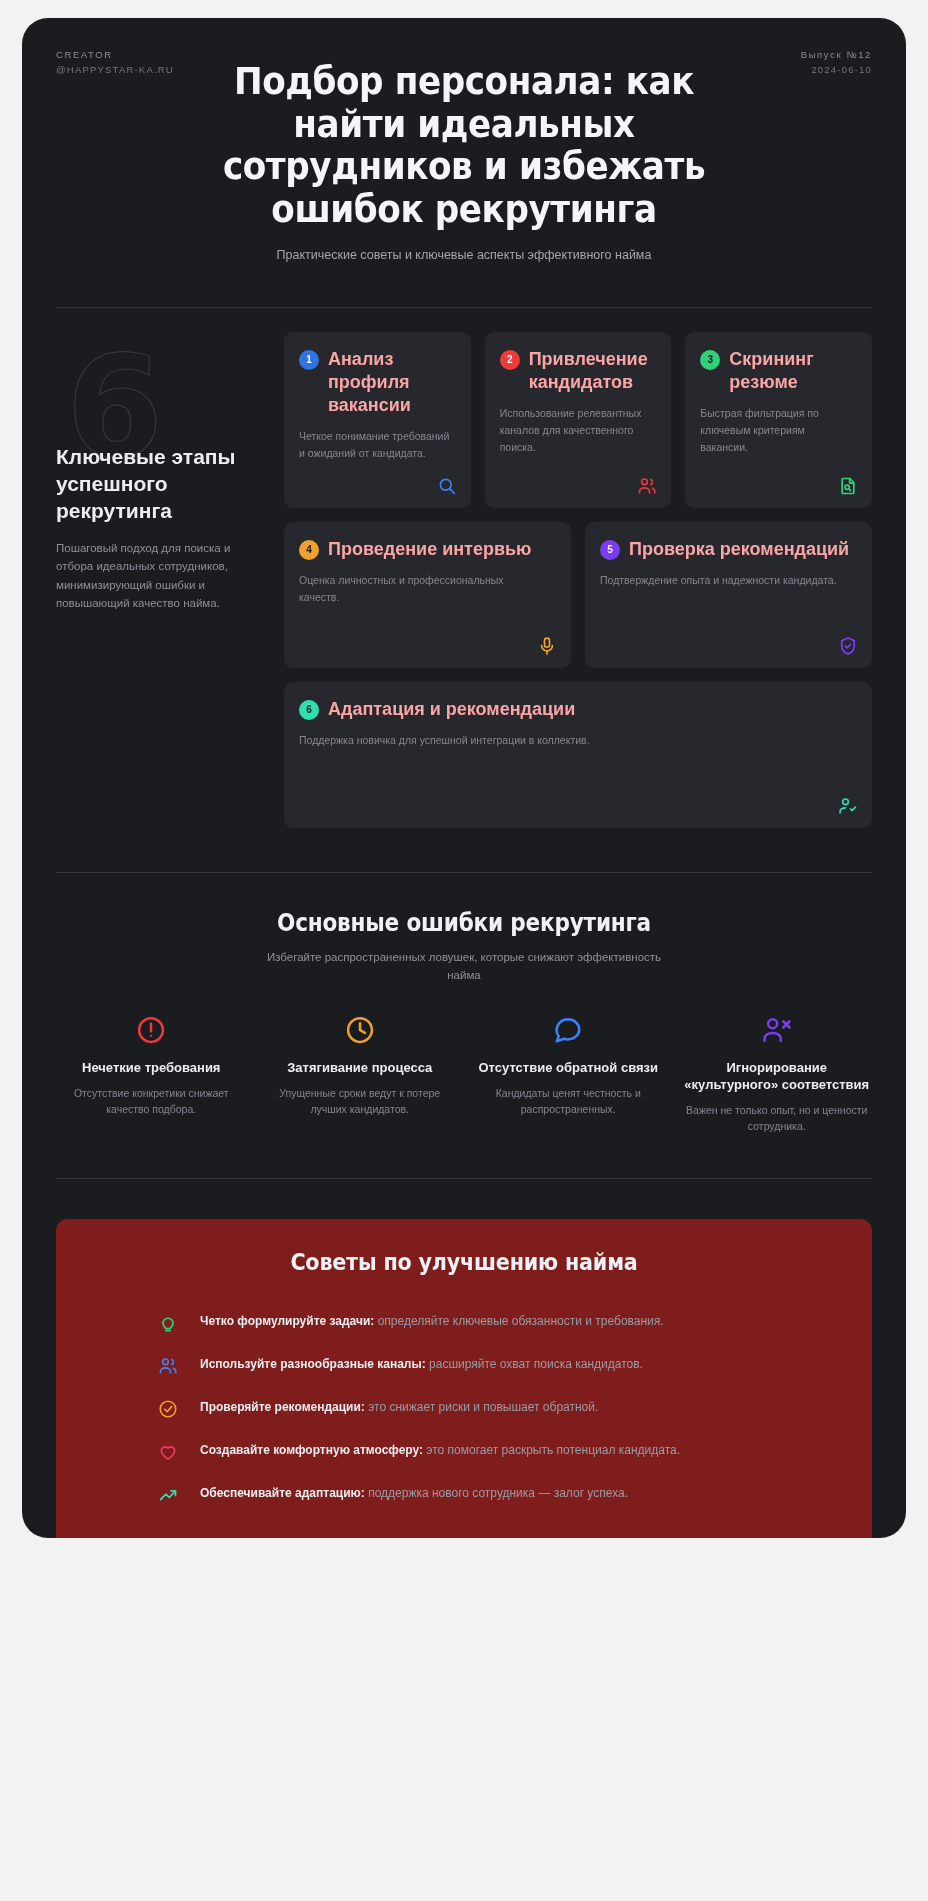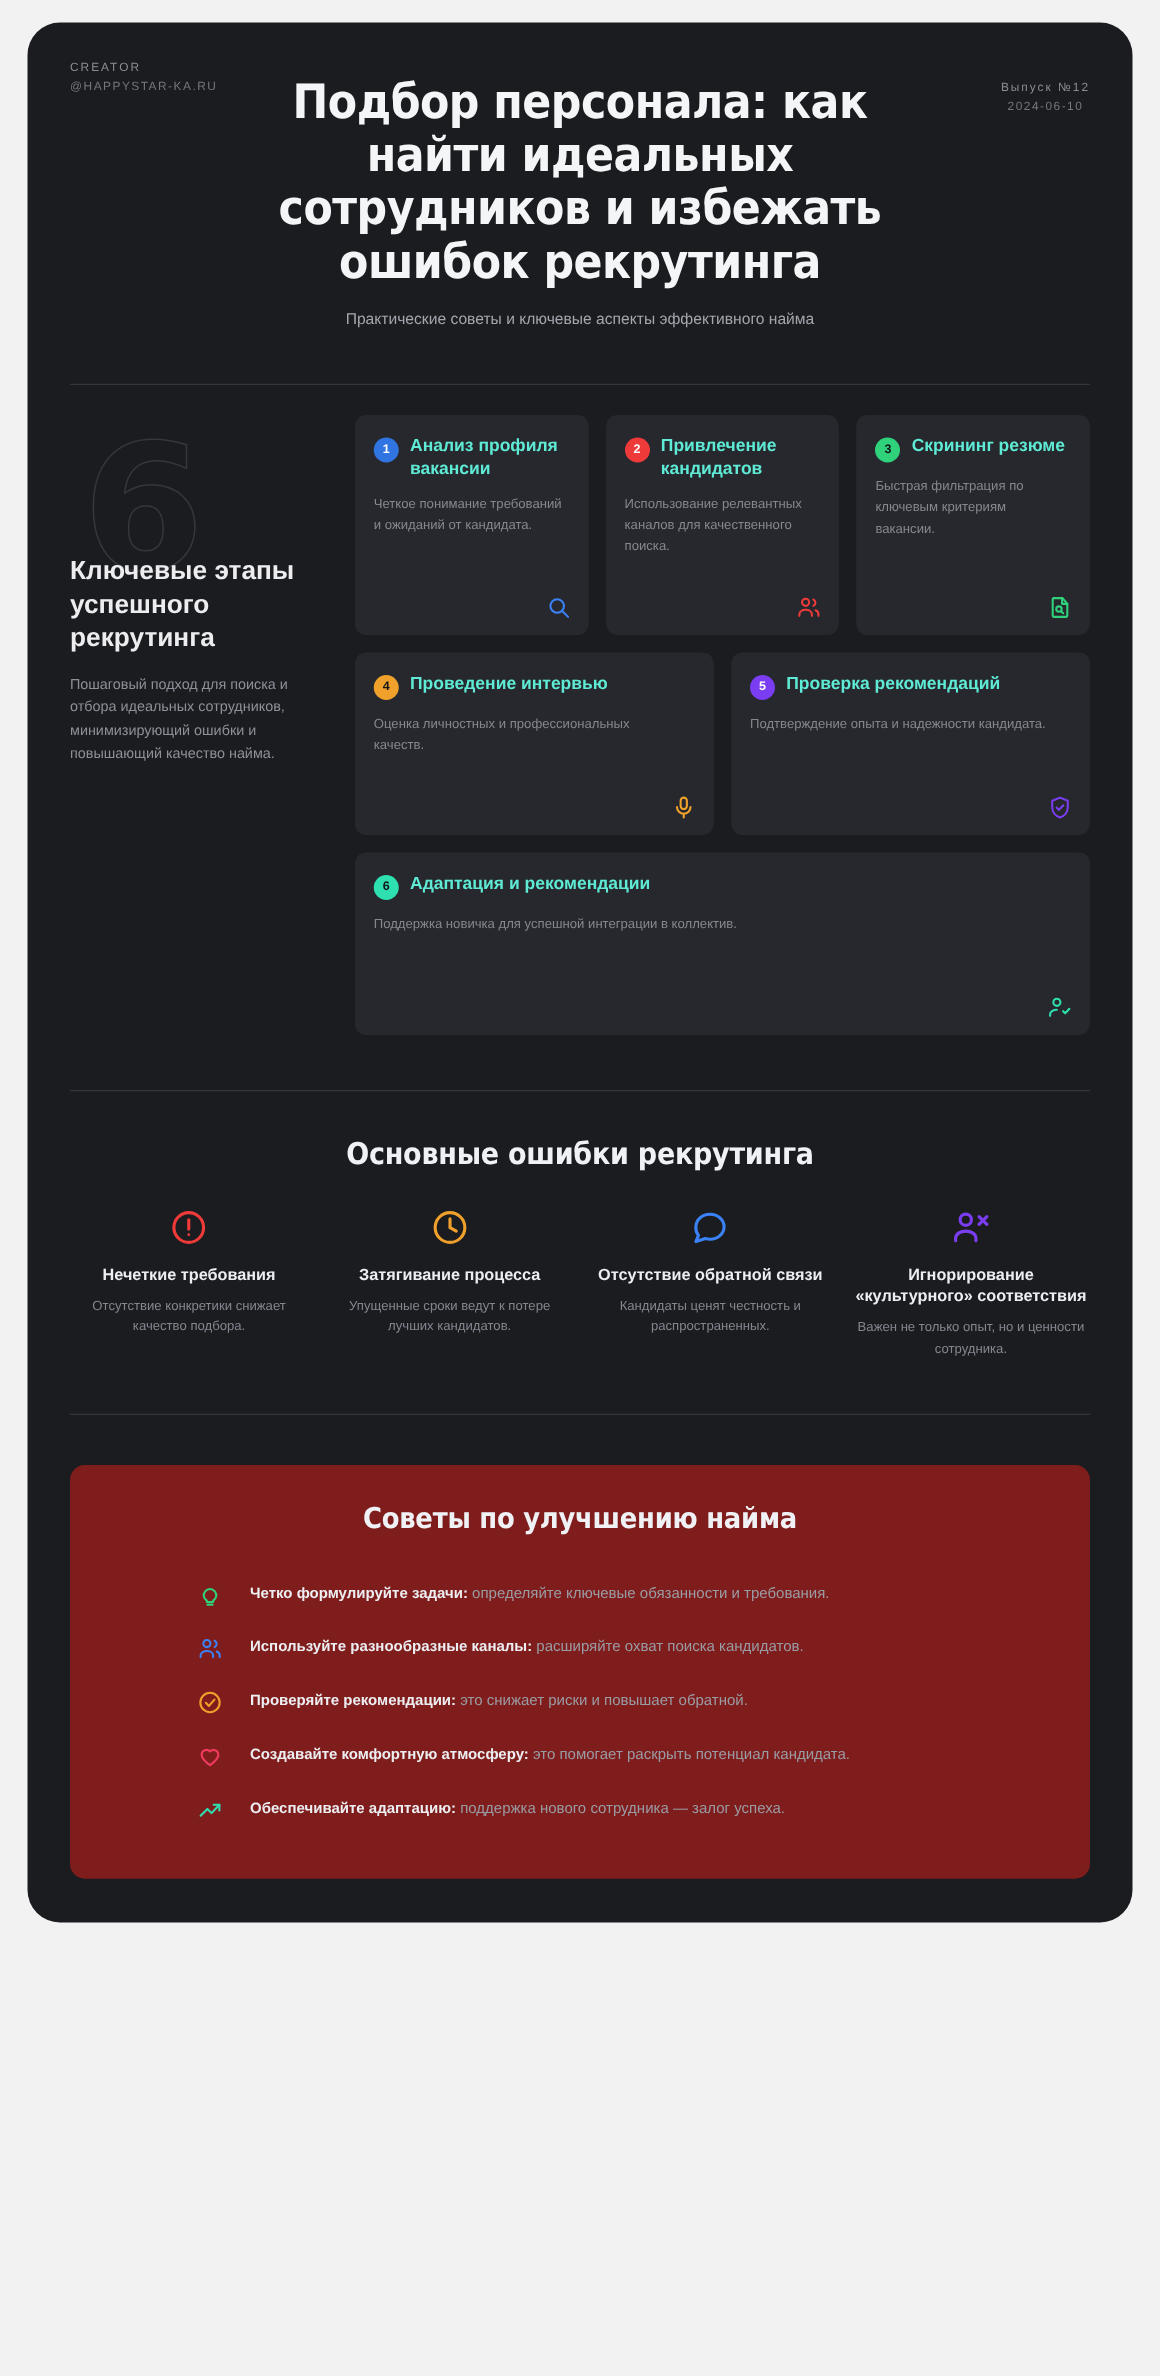--- a/index.html
+++ b/index.html
@@ -25,22 +25,22 @@
   .header {
     position: relative;
     padding-top: 30px;
     padding-bottom: 18px;
   }
   .meta-left {
     position: absolute; left: 34px; top: 30px;
     line-height: 1.55;
   }
   .meta-right {
-    position: absolute; right: 34px; top: 46px;
-    text-align: center;
+    position: absolute; right: 34px; top: 30px;
+    text-align: right;
     line-height: 1.55;
   }
   .meta-label {
     font-size: 9.5px;
     letter-spacing: 1.6px;
     color: #8b8d95;
     font-weight: 400;
   }
   .meta-sub {
     font-size: 9.5px;
@@ -140,24 +140,24 @@
     display: flex;
     align-items: center;
     justify-content: center;
     font-size: 10px;
     font-weight: 700;
     color: #14161a;
     margin-top: 2px;
   }
   .step-badge.light { color: #ffffff; }
   .step-title {
-    font-size: 14px;
+    font-size: 18px;
     font-weight: 700;
     line-height: 1.28;
-    color: #5eead4;
+    color: #fca5a5;
   }
   .step-desc {
     margin-top: 11px;
     font-size: 10.5px;
     line-height: 1.62;
     color: #85878f;
     max-width: 96%;
   }
   .step-icon {
     position: absolute;
@@ -361,20 +361,21 @@
             </svg>
         </div>
       </div>
 
     </div>
   </div>
 
   <div class="divider" style="margin-top:44px"></div>
   <div class="mistakes">
     <div class="sec-title">Основные ошибки рекрутинга</div>
+    <div class="sec-sub">Избегайте распространенных ловушек, которые снижают эффективность найма</div>
     <div class="mistake-grid">
 
       <div class="mistake">
         <div class="mistake-icon">
           <svg viewBox="0 0 24 24" fill="none" stroke="#ef3a3a" stroke-width="2" stroke-linecap="round">
               <circle cx="12" cy="12" r="9.5"></circle>
               <line x1="12" y1="7" x2="12" y2="13"></line>
               <circle cx="12" cy="16.6" r="0.9" fill="#ef3a3a" stroke="none"></circle>
             </svg>
         </div>

